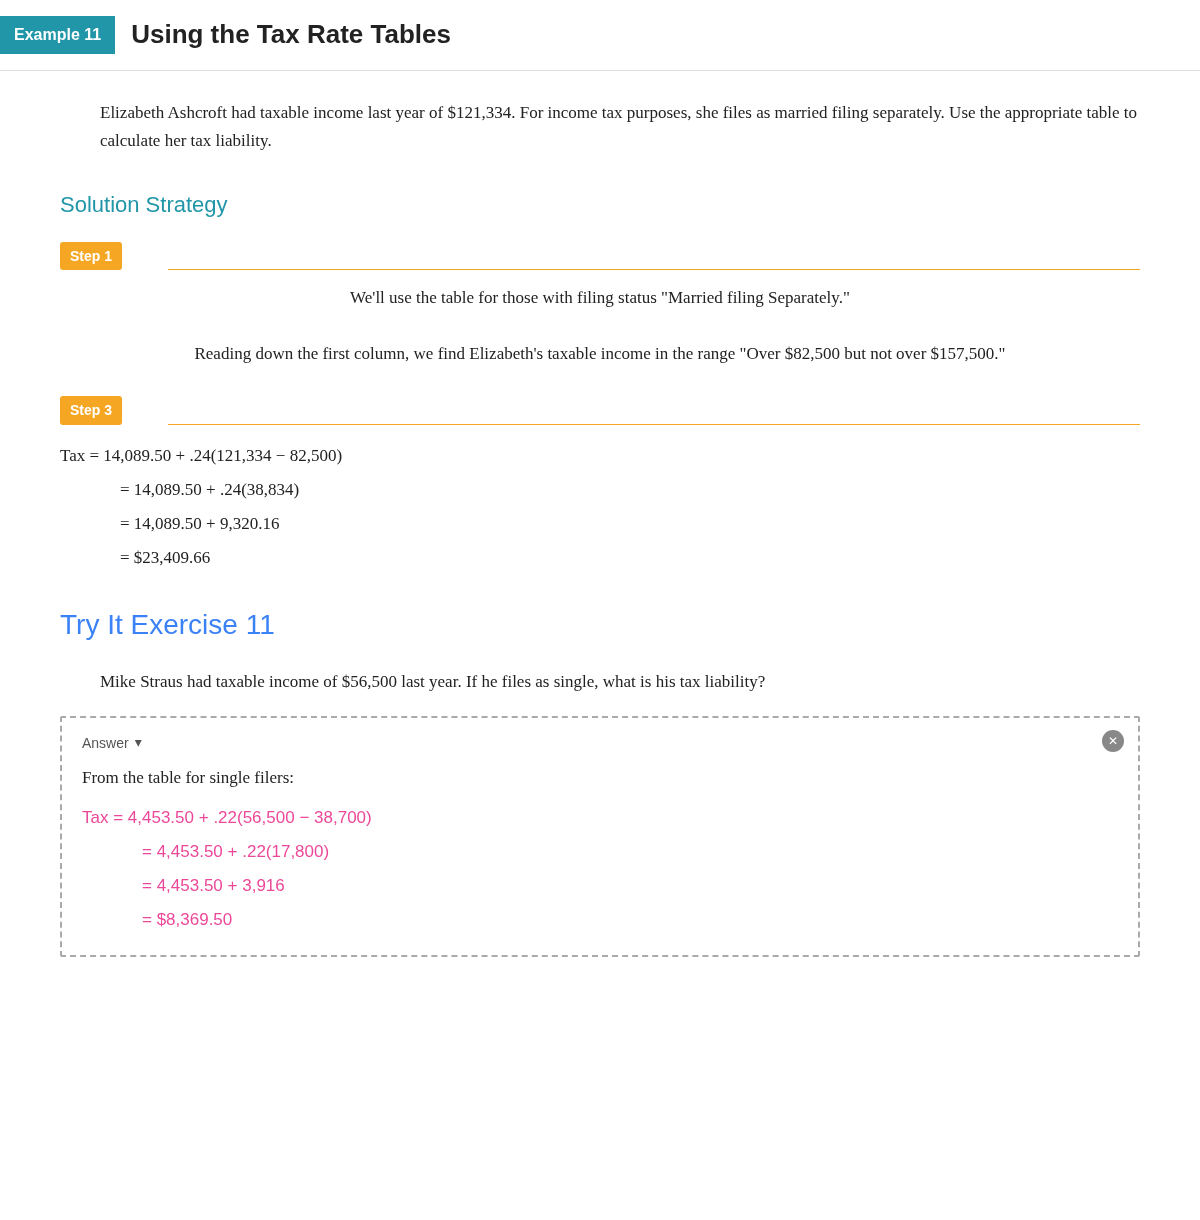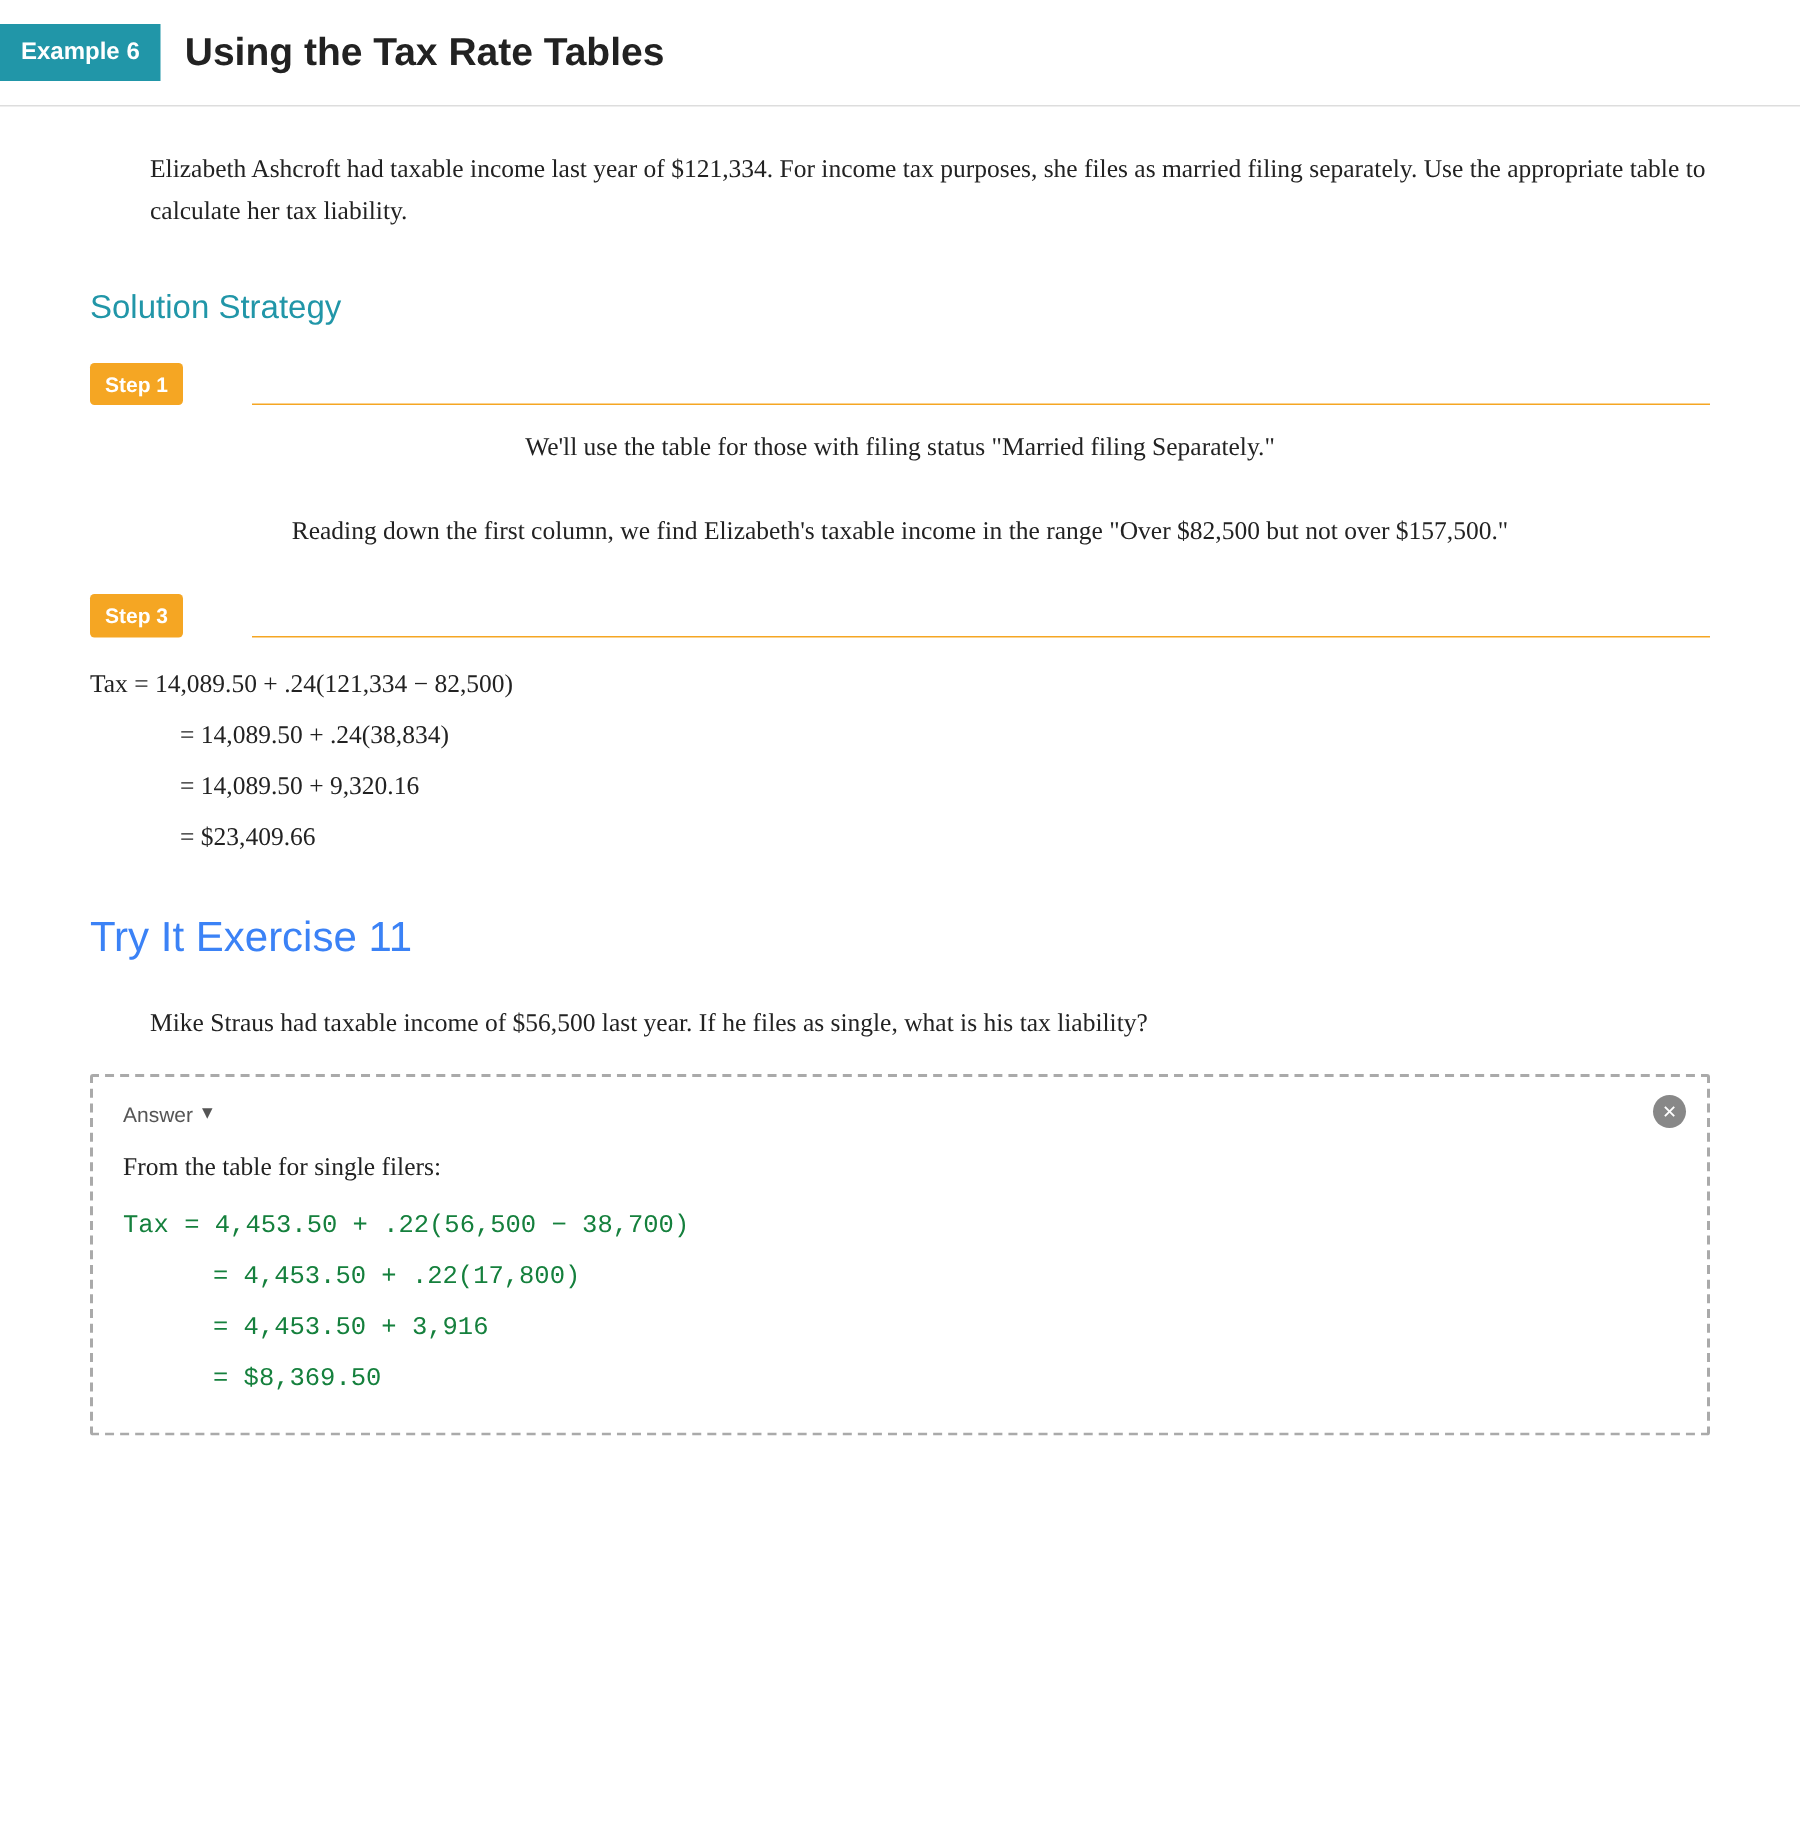--- a/index.html
+++ b/index.html
@@ -192,37 +192,37 @@
       line-height: 1;
     }
 
     .answer-text {
       font-size: 17px;
       color: #222;
       margin-bottom: 10px;
     }
 
     .answer-math {
-      font-family: Liberation Mono, monospace;
+      font-family: Liberation Sans, sans-serif;
       font-size: 17px;
       line-height: 2.0;
-      color: #15803d;
+      color: #ec4899;
     }
 
     .answer-math .math-line.indent1 {
       padding-left: 60px;
     }
   </style>
 </head>
 <body>
 
 <div class="page-wrapper">
 
   <div class="example-header">
-    <div class="example-badge">Example 6</div>
+    <div class="example-badge">Example 11</div>
     <div class="example-title">Using the Tax Rate Tables</div>
   </div>
 
   <div class="content-area">
 
     <div class="problem-text">Elizabeth Ashcroft had taxable income last year of $121,334. For income tax purposes, she files as married filing separately. Use the appropriate table to calculate her tax liability.</div>
 
     <div class="solution-heading">Solution Strategy</div>
 
     <div class="step-row">

